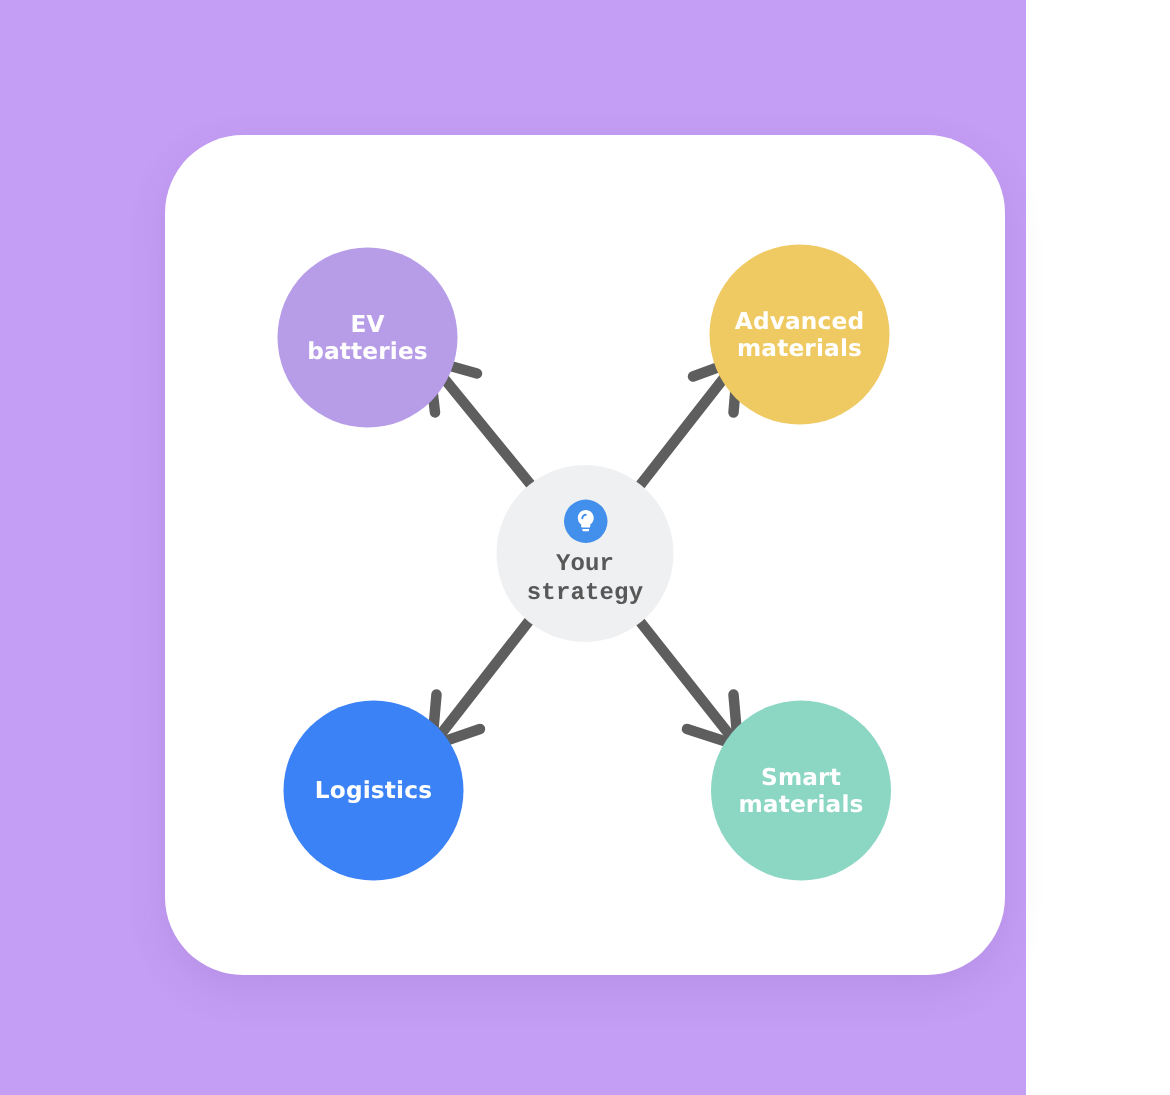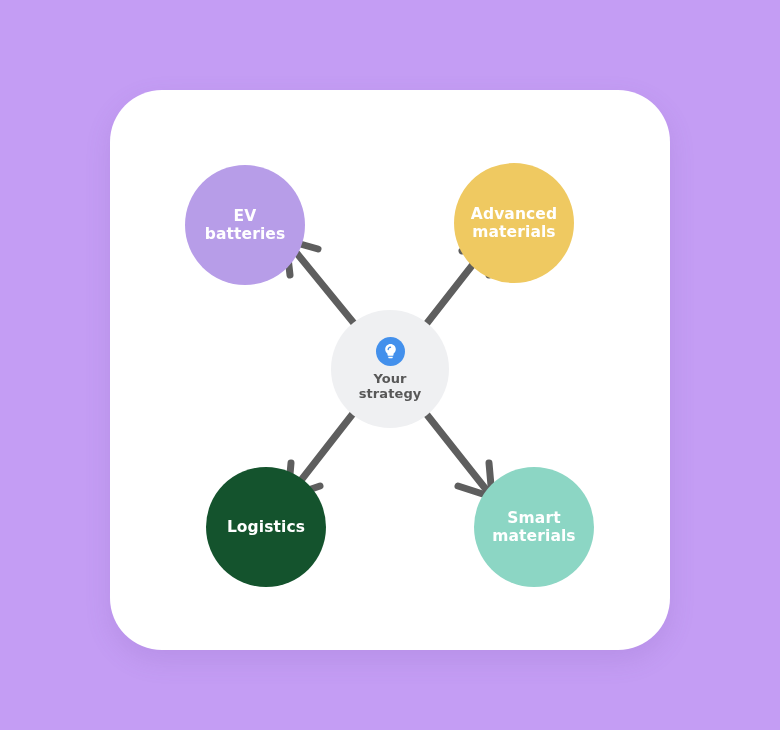--- a/index.html
+++ b/index.html
@@ -8,21 +8,21 @@
   }
   body {
     width: 780px;
     height: 730px;
     overflow: hidden;
     font-family: "DejaVu Sans", "Liberation Sans", sans-serif;
   }
 
   #stage {
     position: relative;
-    width: 780px;
+    width: 684px;
     height: 730px;
     background: #c49df4;
   }
 
   #card {
     position: absolute;
     left: 110px;
     top: 90px;
     width: 560px;
     height: 560px;
@@ -74,47 +74,48 @@
     color: #ffffff;
     font-size: 15.5px;
   }
 
   #node-ev {
     left: 185px;
     top: 165px;
     background: #b79de8;
   }
   #node-adv {
-    left: 454px;
+    left: 473px;
     top: 163px;
     background: #efc961;
     text-align: center;
   }
   #node-log {
-    left: 206px;
+    left: 189px;
     top: 467px;
-    background: #14532d;
+    background: #3b82f6;
   }
   #node-smart {
     left: 474px;
     top: 467px;
     background: #8cd6c4;
   }
 
   #node-center {
     left: 331px;
     top: 310px;
     width: 118px;
     height: 118px;
     background: #eff0f2;
   }
   #node-center .node-label {
     color: #585858;
-    font-size: 13px;
+    font-size: 16px;
     margin-top: 5px;
+    font-family: Liberation Mono, monospace;
   }
 
   .bulb-badge {
     width: 29px;
     height: 29px;
     border-radius: 50%;
     background: #4390ec;
     display: flex;
     align-items: center;
     justify-content: center;

